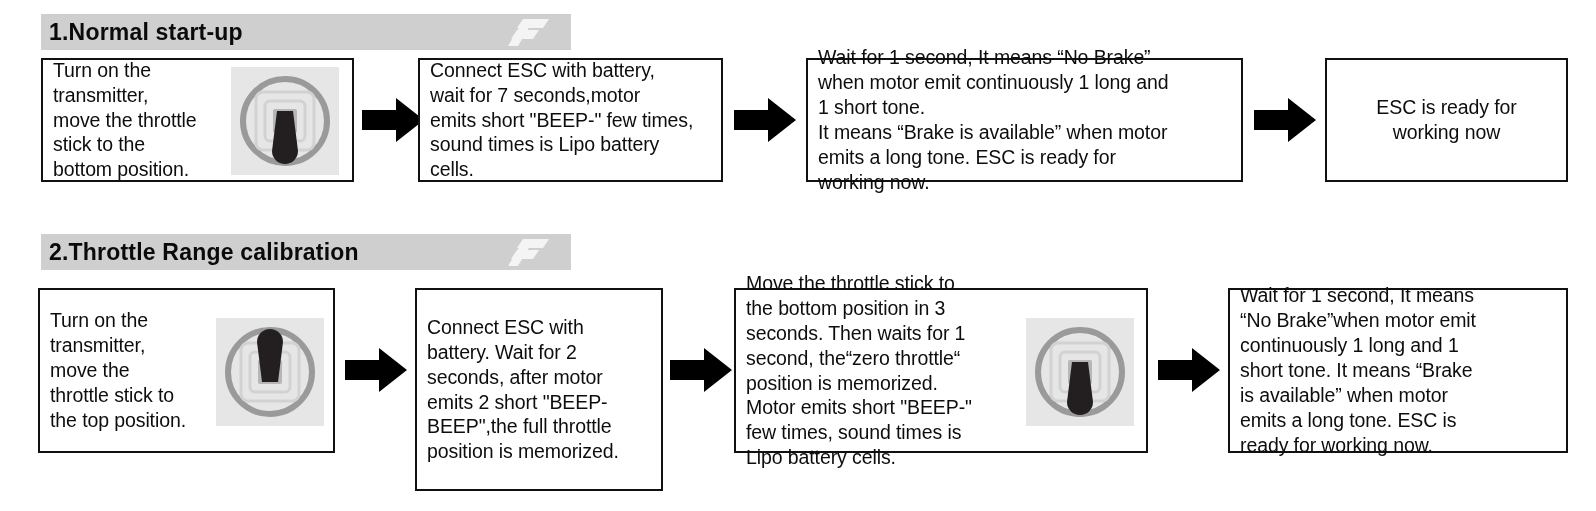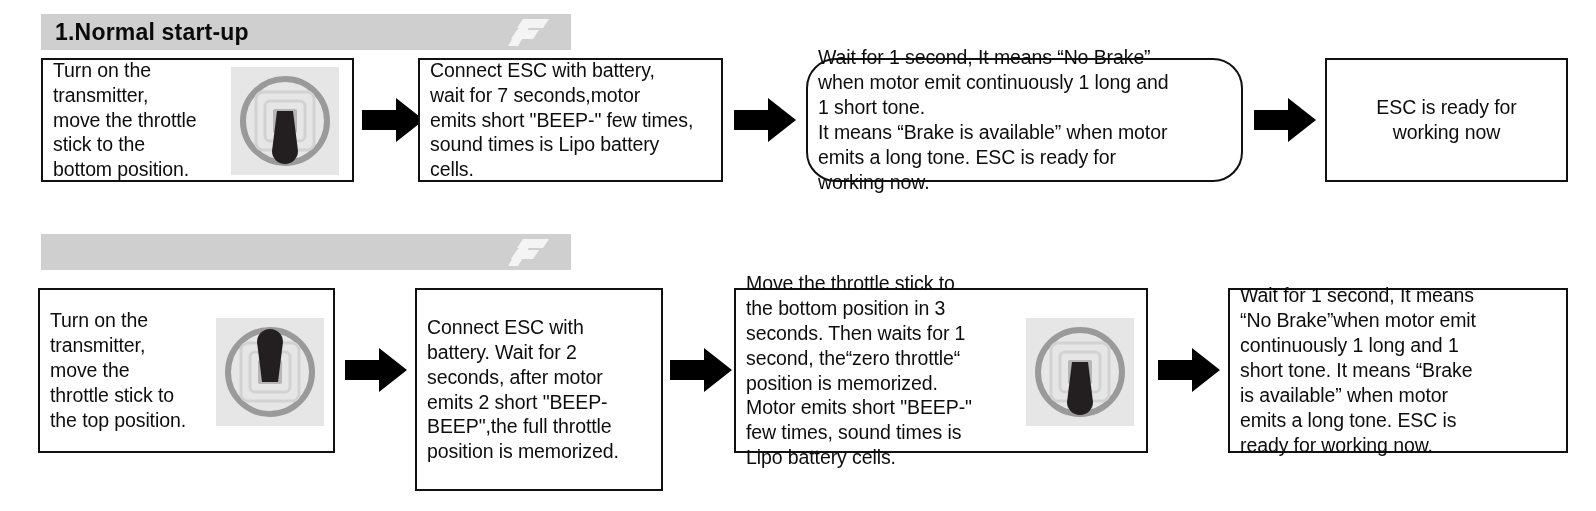--- a/index.html
+++ b/index.html
@@ -29,21 +29,21 @@
     background: #cfcfcf;
     display: flex;
     align-items: center;
     overflow: hidden;
   }
   .section-title {
     font-size: 23px;
     font-weight: bold;
     color: #0a0a0a;
     letter-spacing: 0.2px;
-    padding-left: 14px;
+    padding-left: 8px;
     white-space: nowrap;
   }
   .brand-logo {
     position: absolute;
     right: 16px;
     top: 2px;
     width: 62px;
     height: 32px;
   }
 
@@ -122,39 +122,40 @@
 wait for 7 seconds,motor
 emits short "BEEP-" few times,
 sound times is Lipo battery
 cells.</div>
   </div>
 
   <svg class="arrow" style="left:734px; top:96px; width:62px; height:48px;" viewBox="0 0 62 48">
     <polygon points="0,14 34,14 34,2 62,24 34,46 34,34 0,34" fill="#000000"></polygon>
   </svg>
 
-  <div class="flow-box" style="left:806px; top:58px; width:437px; height:124px;border-radius:30px;">
+  <div class="flow-box" style="left:806px; top:58px; width:437px; height:124px;">
     <div class="box-text">Wait for 1 second, It means “No Brake”
 when motor emit continuously 1 long and
 1 short tone.
 It means “Brake is available” when motor
 emits a long tone. ESC is ready for
 working now.</div>
   </div>
 
   <svg class="arrow" style="left:1254px; top:96px; width:62px; height:48px;" viewBox="0 0 62 48">
     <polygon points="0,14 34,14 34,2 62,24 34,46 34,34 0,34" fill="#000000"></polygon>
   </svg>
 
   <div class="flow-box" style="left:1325px; top:58px; width:243px; height:124px;">
     <div class="box-text center">ESC is ready for
 working now</div>
   </div>
 
   <div class="section-header" style="left:41px; top:234px; width:530px;">
+    <span class="section-title">2.Throttle Range calibration</span>
     <svg class="brand-logo" viewBox="0 0 62 32">
       <polygon points="30,3 56,3 50,12 24,12" fill="#f4f4f4"></polygon>
       <polygon points="24,14 46,14 40,23 18,23" fill="#f4f4f4"></polygon>
       <polygon points="31,3 41,3 25,30 15,30" fill="#f4f4f4"></polygon>
     </svg>
   </div>
 
   <div class="flow-box" style="left:38px; top:288px; width:297px; height:165px;">
     <div class="box-text">Turn on the
 transmitter,

